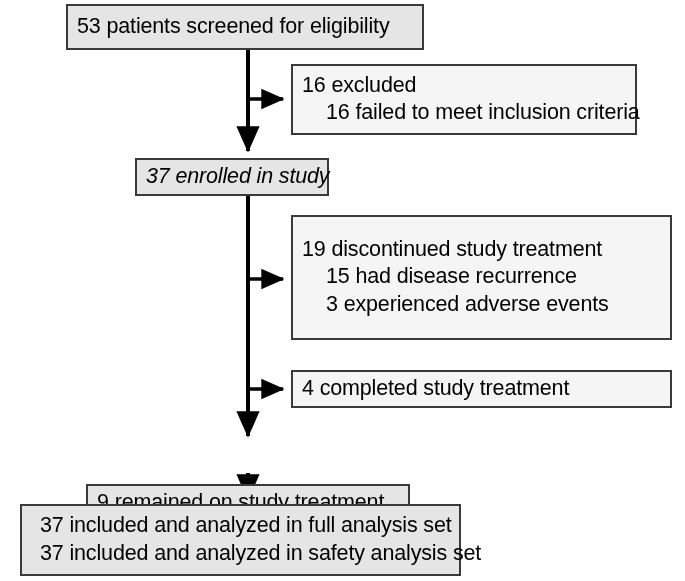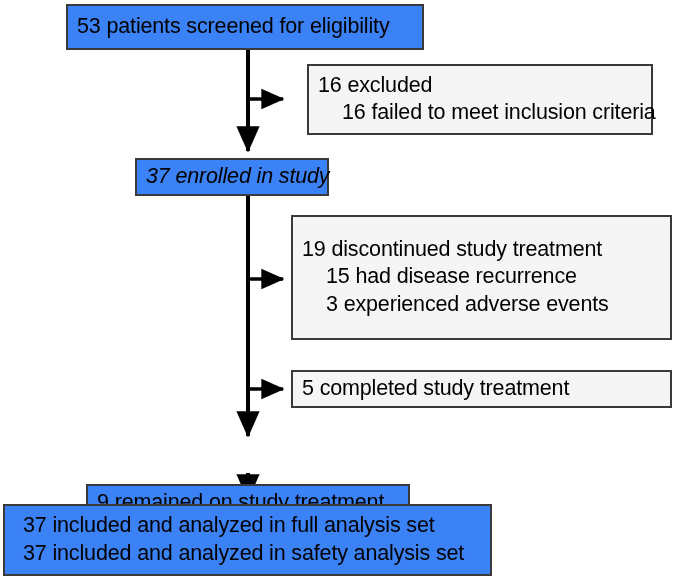--- a/index.html
+++ b/index.html
@@ -31,21 +31,21 @@
   }
   .node {
     position: absolute;
     box-sizing: border-box;
     border: 2px solid #3a3a3a;
     display: flex;
     flex-direction: column;
     justify-content: center;
     padding: 4px 9px 5px 9px;
   }
-  .node.primary  { background: #3b82f6; }
+  .node.primary  { background: #e5e5e5; }
   .node.side     { background: #f5f5f5; }
   .line {
     font-size: 21.5px;
     line-height: 27.5px;
     color: #000000;
     white-space: pre;
     letter-spacing: -0.15px;
   }
   .line.indent { padding-left: 24px; }
 </style>
@@ -71,41 +71,41 @@
 
     <path d="M 248 389 L 283 389" stroke="#000000" stroke-width="3.5" fill="none" marker-end="url(#ah)"></path>
 
     <path d="M 248 473 L 248 499" stroke="#000000" stroke-width="4" fill="none" marker-end="url(#ah)"></path>
   </svg>
 
   <div class="node primary" style="left:66px; top:4px; width:358px; height:46px;">
     <div class="line">53 patients screened for eligibility</div>
   </div>
 
-  <div class="node side" style="left:291px; top:64px; width:346px; height:71px;margin-left:16px;">
+  <div class="node side" style="left:291px; top:64px; width:346px; height:71px;">
     <div class="line">16 excluded</div>
     <div class="line indent">16 failed to meet inclusion criteria</div>
   </div>
 
   <div class="node primary" style="left:135px; top:158px; width:194px; height:38px;font-style:italic;">
     <div class="line">37 enrolled in study</div>
   </div>
 
   <div class="node side" style="left:291px; top:215px; width:381px; height:125px;">
     <div class="line">19 discontinued study treatment</div>
     <div class="line indent">15 had disease recurrence</div>
     <div class="line indent">3 experienced adverse events</div>
   </div>
 
   <div class="node side" style="left:291px; top:370px; width:381px; height:38px;">
-    <div class="line">5 completed study treatment</div>
+    <div class="line">4 completed study treatment</div>
   </div>
 
   <div class="node primary" style="left:86px; top:436px; width:324px; height:38px;margin-top:48px;">
     <div class="line">9 remained on study treatment</div>
   </div>
 
-  <div class="node primary" style="left:3px; top:504px; width:489px; height:72px;padding-left:18px;">
+  <div class="node primary" style="left:20px; top:504px; width:441px; height:72px;padding-left:18px;">
     <div class="line">37 included and analyzed in full analysis set</div>
     <div class="line">37 included and analyzed in safety analysis set</div>
   </div>
 
 </div>
 
 </body></html>

